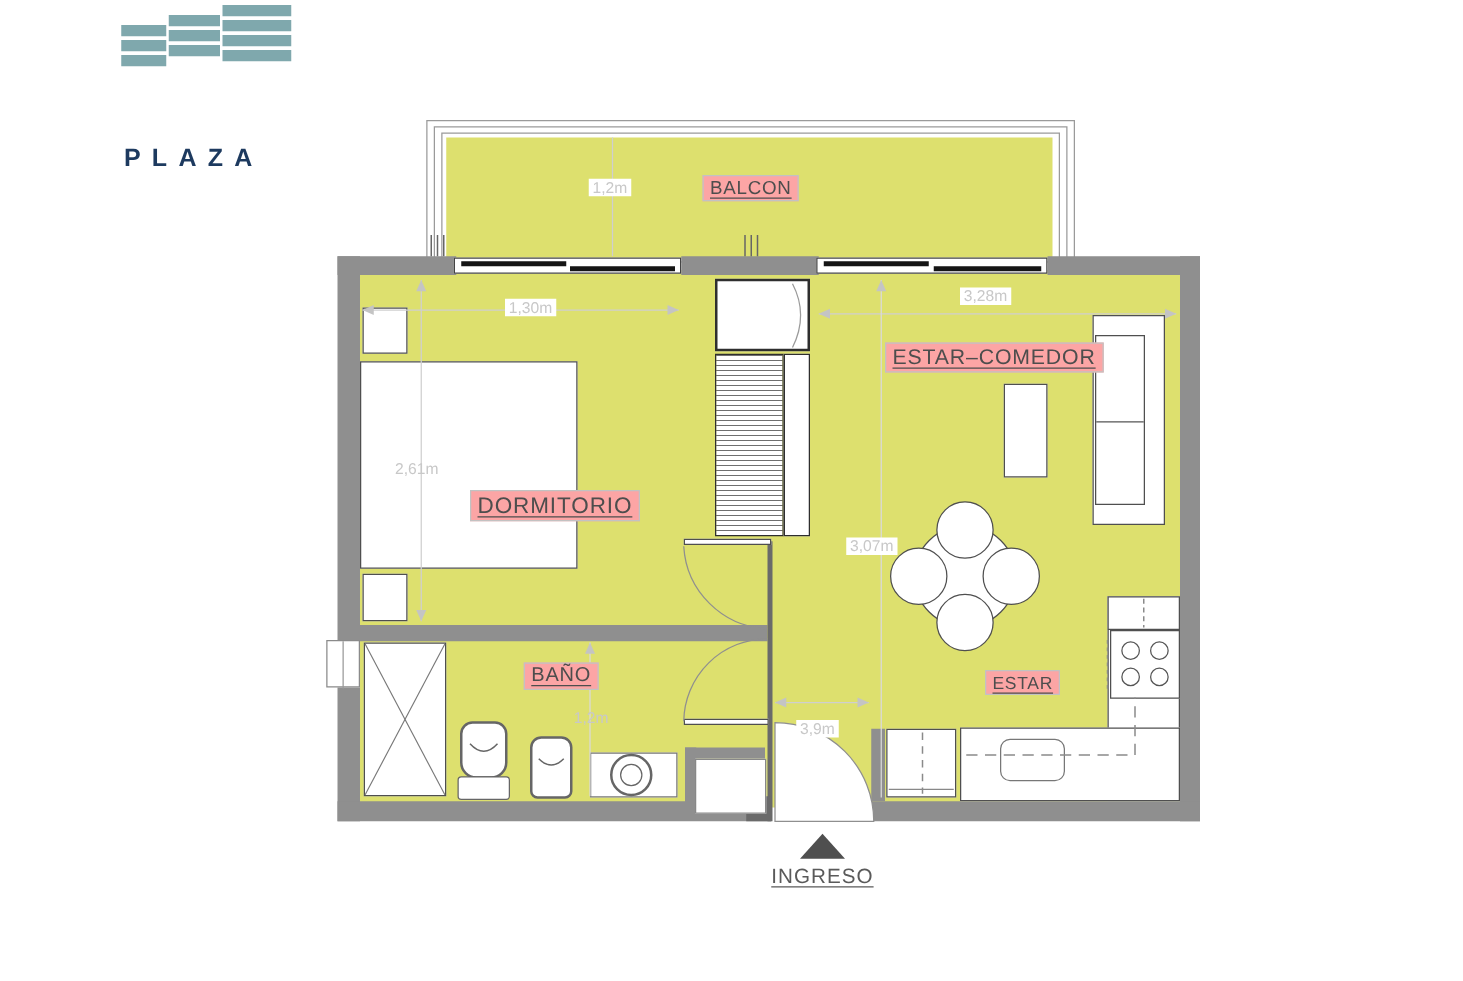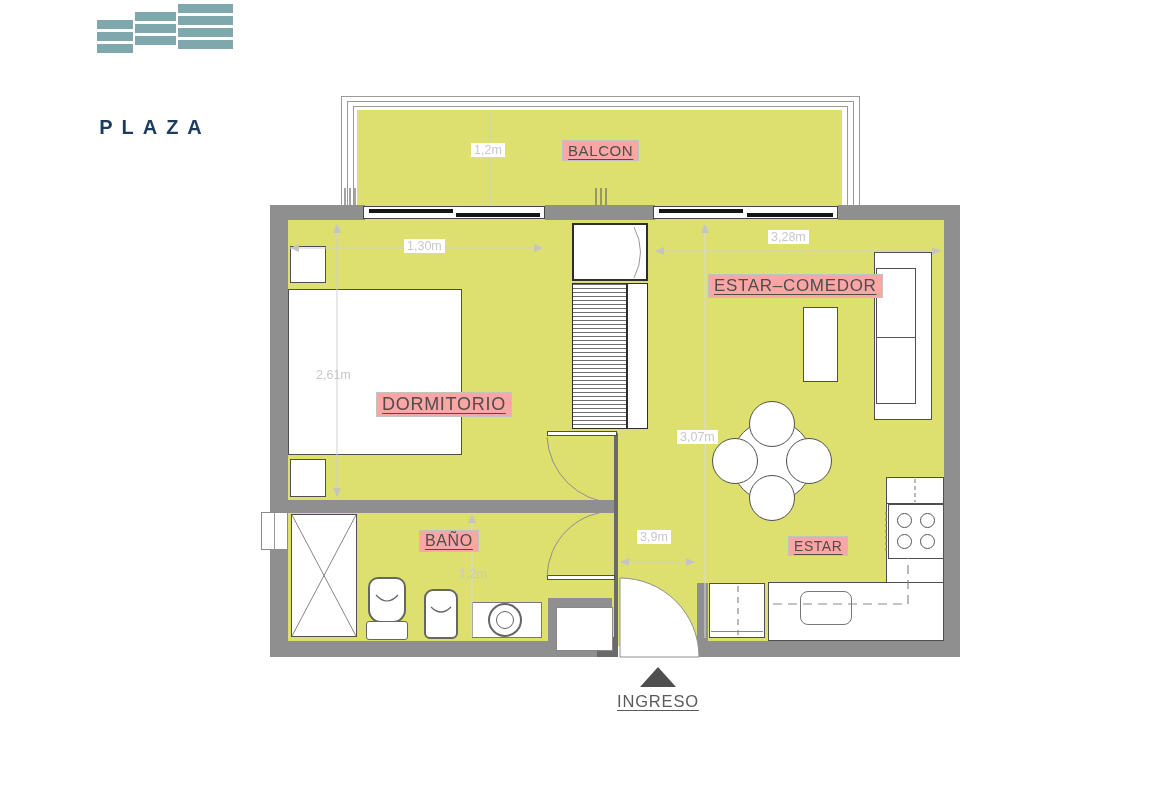--- a/index.html
+++ b/index.html
@@ -199,15 +199,15 @@
     <div class="room-label" style="left:419px;top:530px;font-size:16px;">BAÑO</div>
     <div class="room-label" style="left:788px;top:536px;font-size:14px;">ESTAR</div>
     <div class="ingreso" style="left:617px;top:692px;">INGRESO</div>
 
     <div class="dim" style="left:471px;top:143px;">1,2m</div>
     <div class="dim" style="left:404px;top:239px;">1,30m</div>
     <div class="dim plain" style="left:313px;top:368px;">2,61m</div>
     <div class="dim" style="left:768px;top:230px;">3,28m</div>
     <div class="dim" style="left:677px;top:430px;">3,07m</div>
     <div class="dim plain" style="left:456px;top:567px;">1,2m</div>
-    <div class="dim" style="left:637px;top:530px;">3,9m</div>
+    <div class="dim" style="left:637px;top:576px;">3,9m</div>
   </div>
 </div>
 
 </body></html>

